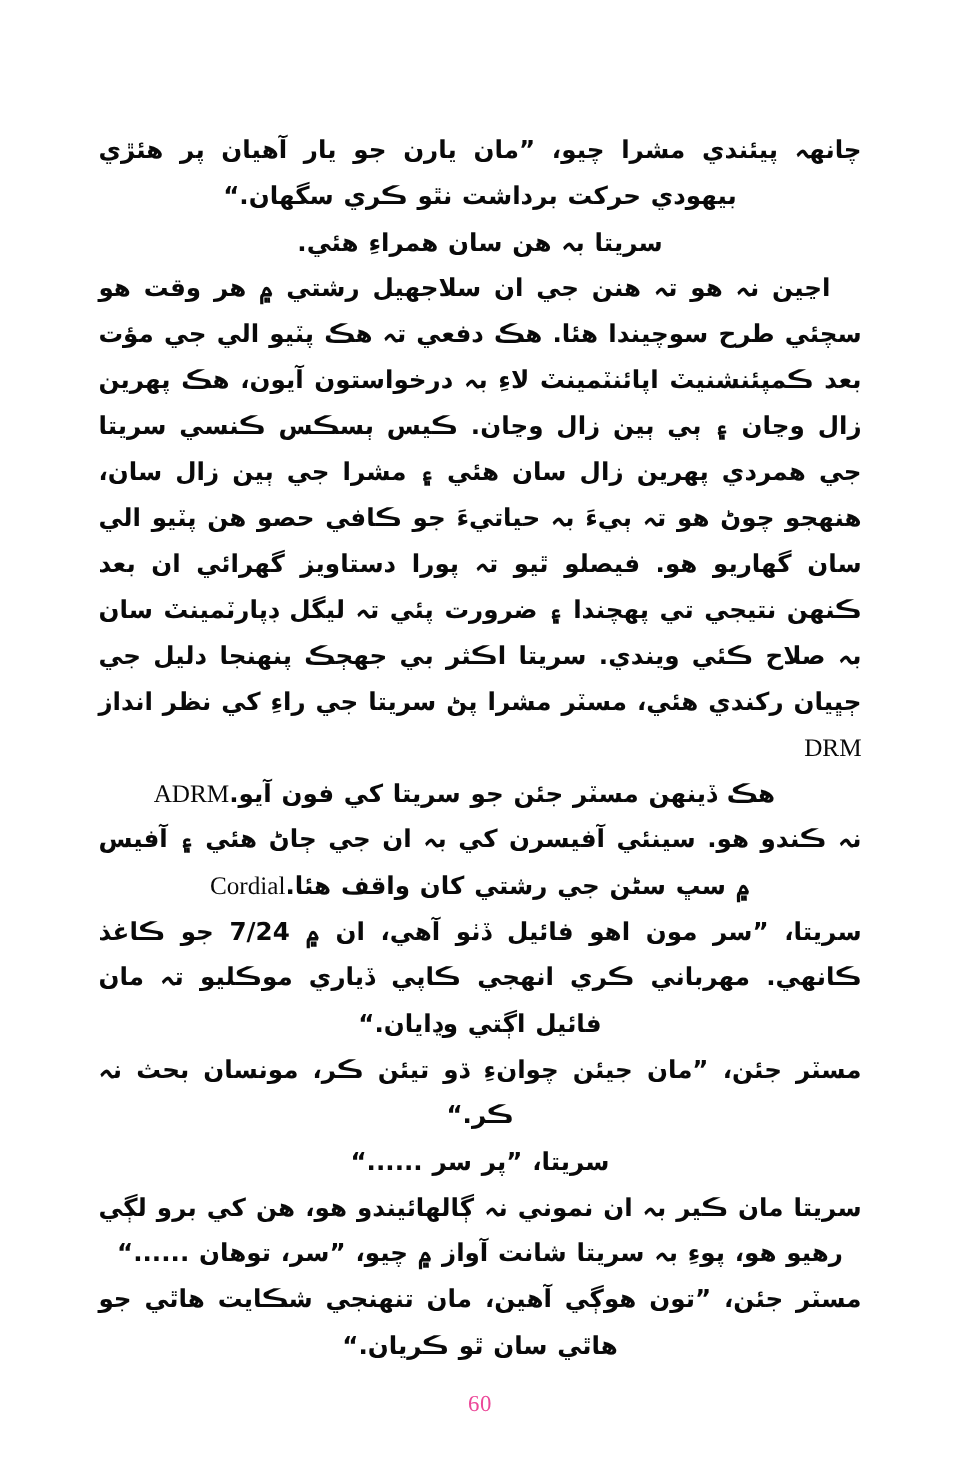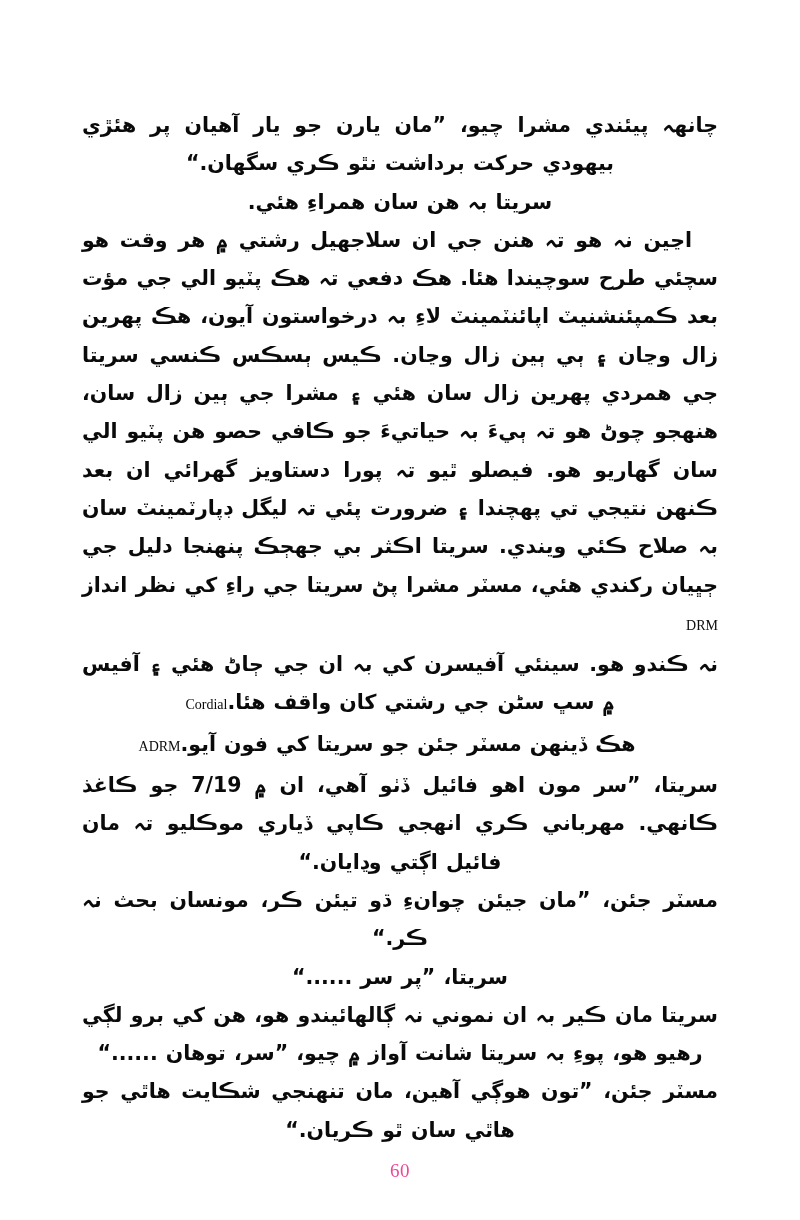--- a/index.html
+++ b/index.html
@@ -54,21 +54,21 @@
   }
   .para.right-last {
     text-align: justify;
     text-align-last: right;
   }
   .lat {
     direction: ltr;
     unicode-bidi: isolate;
     font-family: "Liberation Serif", serif;
     font-weight: 400;
-    font-size: 14px;
+    font-size: 21px;
   }
   .folio {
     position: absolute;
     left: 0;
     top: 1126px;
     width: 800px;
     text-align: center;
     direction: ltr;
     font-family: "Liberation Serif", serif;
     font-size: 19px;
@@ -83,26 +83,26 @@
 <div class="page">
 
   <div class="text-block">
 
     <p class="para center-last">چانهہ پيئندي مشرا چيو، ”مان يارن جو يار آهيان پر هئڙي بيهودي حرکت برداشت نٿو ڪري سگهان.“</p>
 
     <p class="para center-last">سريتا بہ هن سان همراءِ هئي.</p>
 
     <p class="para indent right-last"><span>اڃين نہ هو تہ هنن جي ان سلاجهيل رشتي ۾ هر وقت هو سچئي طرح سوچيندا هئا. هڪ دفعي تہ هڪ پٽيو الي جي مؤت بعد ڪمپئنشنيٽ اپائنٽمينٽ لاءِ بہ درخواستون آيون، هڪ پهرين زال وڃان ۽ ٻي ٻين زال وڃان. ڪيس ٻسڪس ڪنسي سريتا جي همردي پهرين زال سان هئي ۽ مشرا جي ٻين زال سان، هنهجو چوڻ هو تہ ٻيءَ بہ حياتيءَ جو ڪافي حصو هن پٽيو الي سان گهاريو هو. فيصلو ٿيو تہ پورا دستاويز گهرائي ان بعد ڪنهن نتيجي تي پهچندا ۽ ضرورت پئي تہ ليگل ڊپارٽمينٽ سان بہ صلاح ڪئي ويندي. سريتا اڪثر بي جهڄڪ پنهنجا دليل جي ڄڀيان رکندي هئي، مسٽر مشرا پڻ سريتا جي راءِ کي نظر انداز </span><span class="lat">DRM</span></p>
 
+    <p class="para indent center-last"><span>هڪ ڏينهن مسٽر جئن جو سريتا کي فون آيو.</span><span class="lat">ADRM</span></p>
+
     <p class="para center-last"><span>نہ ڪندو هو. سينئي آفيسرن کي بہ ان جي ڄاڻ هئي ۽ آفيس ۾ سڀ سڻن جي رشتي کان واقف هئا.</span><span class="lat">Cordial</span></p>
 
-    <p class="para indent center-last"><span>هڪ ڏينهن مسٽر جئن جو سريتا کي فون آيو.</span><span class="lat">ADRM</span></p>
 
-
-    <p class="para center-last">سريتا، ”سر مون اهو فائيل ڏٺو آهي، ان ۾ 7/19 جو ڪاغذ ڪانهي. مهرباني ڪري انهجي ڪاپي ڏياري موڪليو تہ مان فائيل اڳتي وڍايان.“</p>
+    <p class="para center-last">سريتا، ”سر مون اهو فائيل ڏٺو آهي، ان ۾ 7/24 جو ڪاغذ ڪانهي. مهرباني ڪري انهجي ڪاپي ڏياري موڪليو تہ مان فائيل اڳتي وڍايان.“</p>
 
 
     <p class="para center-last">مسٽر جئن، ”مان جيئن چوانءِ ڌو تيئن ڪر، مونسان بحث نہ ڪر.“</p>
 
     <p class="para center-last">سريتا، ”پر سر ......“</p>
 
     <p class="para center-last">سريتا مان ڪير بہ ان نموني نہ ڳالهائيندو هو، هن کي برو لڳي رهيو هو، پوءِ بہ سريتا شانت آواز ۾ چيو، ”سر، توهان ......“</p>
 
     <p class="para center-last"><span>مسٽر جئن، ”تون هوڳي آهين، مان تنهنجي شڪايت هاٿي جو هاٿي سان ٿو ڪريان.“</span></p>
 

